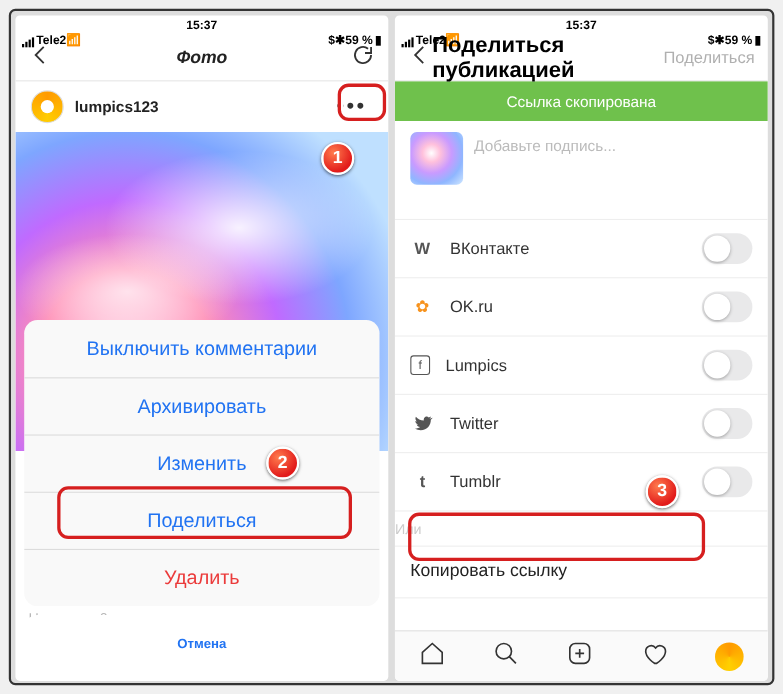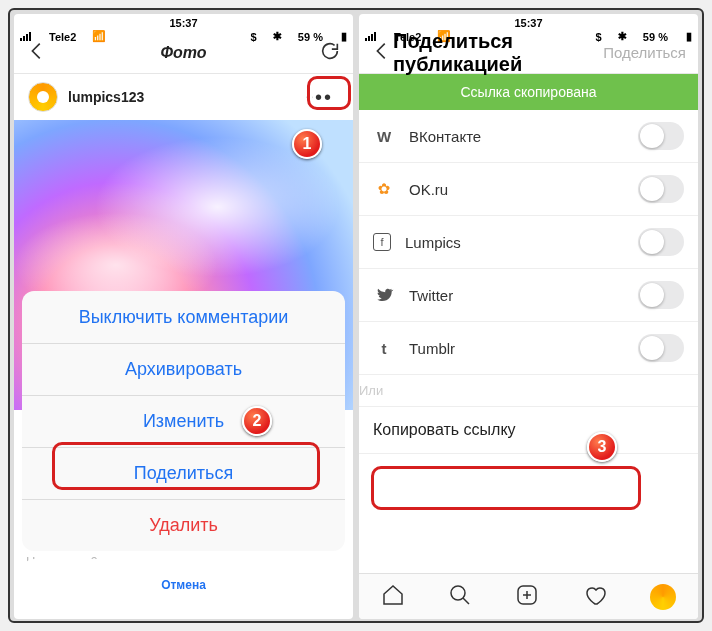--- a/index.html
+++ b/index.html
@@ -1,21 +1,21 @@
 <!DOCTYPE html>
 <html><head>
 <meta charset="utf-8">
 <style>
   * { box-sizing: border-box; margin: 0; padding: 0; font-family: -apple-system, Helvetica, Arial, sans-serif; }
   body { background: #f0f0f0; padding: 8px; width: 712px; }
   .wrap { display: flex; gap: 6px; border: 2px solid #333; border-radius: 6px; padding: 4px; background: #ddd; width: 696px; height: 615px; }
   .phone { width: 343px; height: 605px; background: #fff; position: relative; overflow: hidden; border-radius: 4px; }
 
   .status-bar { height: 18px; display: flex; justify-content: space-between; align-items: center; padding: 0 6px; font-size: 11px; font-weight: 600; color: #000; }
-  .status-bar .left, .status-bar .right { display:flex; align-items:center; gap:16px;margin-top:27px; }
+  .status-bar .left, .status-bar .right { display:flex; align-items:flex-end; gap:0;margin-top:27px; }
   .status-bar .center { position:absolute; left:50%; transform:translateX(-50%); }
   .bars { display:inline-flex; align-items:flex-end; gap:1px; margin-right:2px;}
   .bars span { width:2px; background:#000; display:inline-block;}
   .b1{height:3px}.b2{height:5px}.b3{height:7px}.b4{height:9px}
   .battery { margin-left:2px; }
 
   .nav { height: 42px; display: flex; align-items: center; justify-content: space-between; padding: 0 12px; border-bottom: 1px solid #e6e6e6; }
   .nav .title { font-size: 16px; font-weight: 600; color:#222;font-style:italic; }
   .nav .back svg, .nav .refresh svg { width:22px; height:22px; stroke:#333; fill:none; stroke-width:1.8; }
   .nav .action-text { color:#b0b0b0; font-size:15px; }
@@ -160,20 +160,24 @@
         <svg viewBox="0 0 24 24">
             <polyline points="15 4 7 12 15 20"></polyline>
           </svg>
       </span>
       <span class="nav2-title">Поделиться публикацией</span>
       <span class="action-text">Поделиться</span>
     </div>
 
     <div class="toast">Ссылка скопирована</div>
 
+    <div class="caption-row">
+      <div class="thumb"></div>
+      <div class="caption-input">Добавьте подпись...</div>
+    </div>
 
     <div class="share-list">
       <div class="share-row">
         <span class="icn">
             <b>W</b>
           </span>
         <span class="lbl">ВКонтакте</span>
         <span class="toggle"></span>
       </div>
       <div class="share-row">

